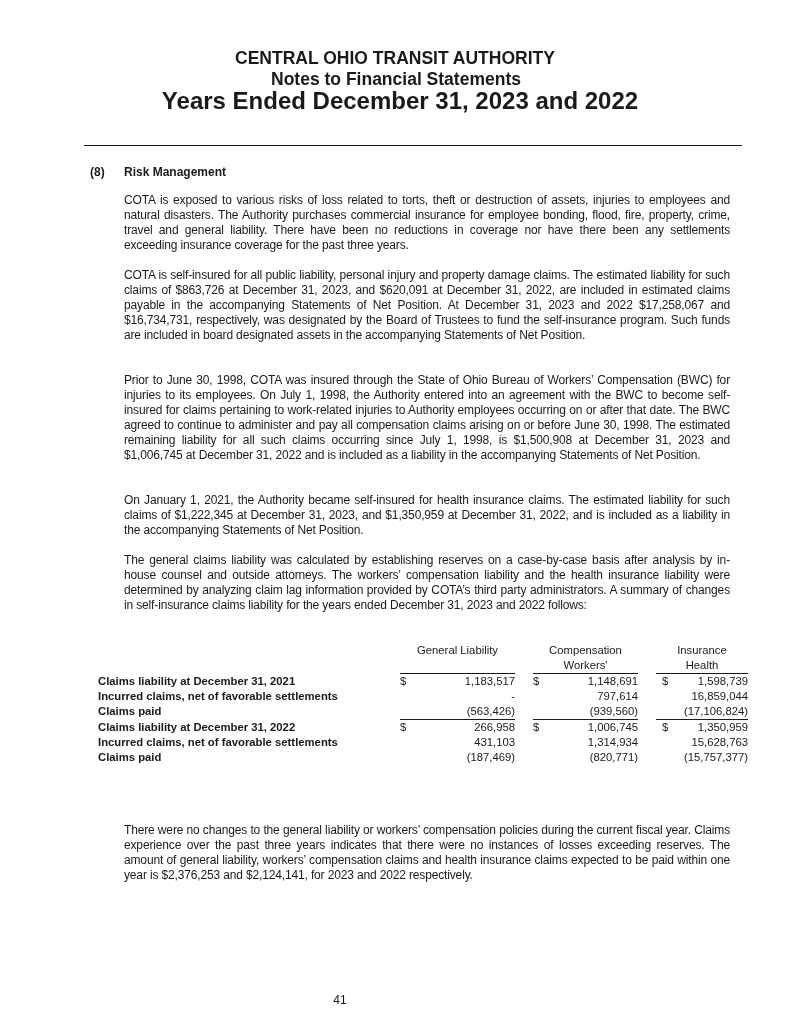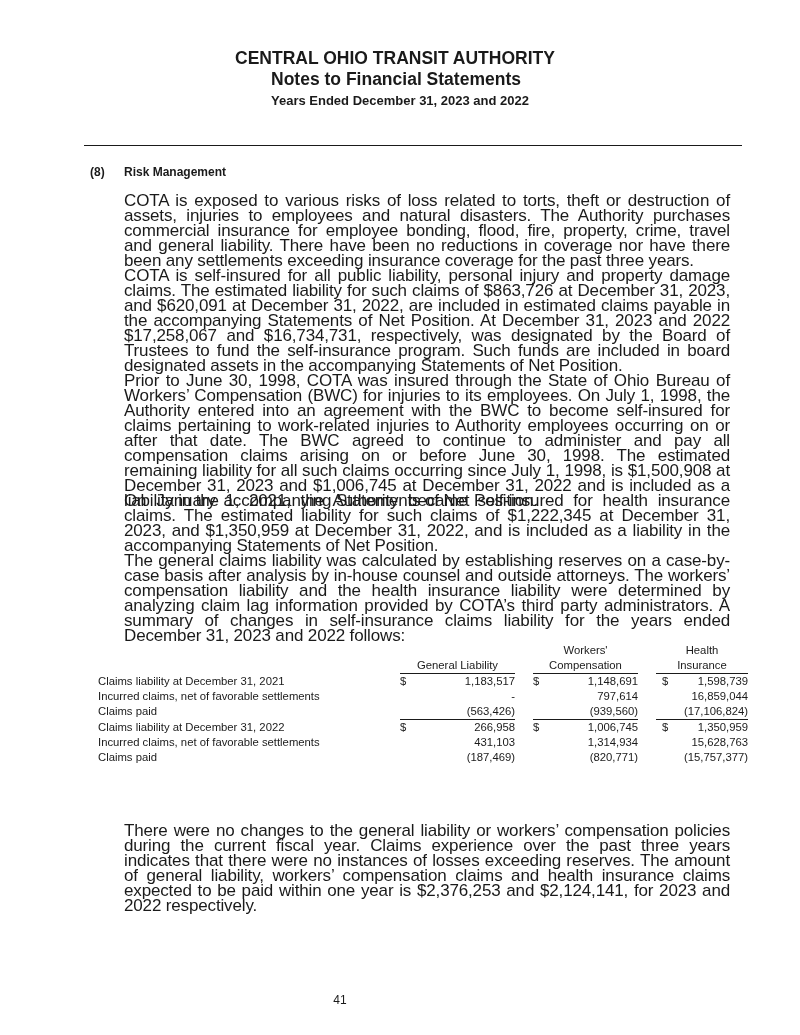--- a/index.html
+++ b/index.html
@@ -1,29 +1,29 @@
 <!DOCTYPE html>
 <html><head>
 <meta charset="utf-8">
 <style>
   html, body { margin: 0; padding: 0; background: #ffffff; }
   body { width: 800px; height: 1035px; position: relative; overflow: hidden; color: #1a1a1a; }
   .header { position: absolute; top: 48px; left: 0; width: 800px; text-align: center; font-family: "Liberation Sans", sans-serif; font-weight: bold; color: #1a1a1a; }
   .header .l1 { font-size: 17.5px; line-height: 21px; position: relative; left: -5px; }
   .header .l2 { font-size: 17.5px; line-height: 21px; position: relative; left: -4px; }
-  .header .l3 { font-size: 13px; line-height: 21px; position: relative; left: 0px; }
+  .header .l3 { font-size: 24px; line-height: 21px; position: relative; left: 0px; }
   .rule { position: absolute; top: 145px; left: 84px; width: 658px; height: 0; border-top: 1.3px solid #1a1a1a; }
   .section { position: absolute; top: 165px; left: 90px; width: 640px; font-family: "Liberation Sans", sans-serif; }
   .sec-title { font-size: 12px; font-weight: bold; line-height: 15px; }
   .sec-title .num { display: inline-block; width: 34px; }
-  .para { position: absolute; left: 124px; width: 606px; font-family: "Liberation Sans", sans-serif; font-size: 17px; line-height: 15px; text-align: justify; letter-spacing: -0.15px; }
+  .para { position: absolute; left: 124px; width: 606px; font-family: "Liberation Sans", sans-serif; font-size: 12px; line-height: 15px; text-align: justify; letter-spacing: -0.15px; }
   .para p { margin: 0; }
   table.claims { position: absolute; top: 643px; left: 98px; border-collapse: collapse; font-family: "Liberation Sans", sans-serif; font-size: 11.3px; }
   table.claims td { padding: 0; height: 15px; line-height: 15px; white-space: nowrap; }
-  .lbl { width: 290px; }
+  .lbl { width: 290px; font-weight: bold; }
   .sp { width: 12px; }
   .gap { width: 18px; }
   .dol { text-align: left; }
   .val { text-align: right; }
   .hdr { text-align: center; }
   .bt { border-top: 1.3px solid #1a1a1a; }
   .bb2 { border-bottom: 3px double #1a1a1a; }
   .pgnum { position: absolute; top: 993px; left: 0; width: 680px; text-align: center; font-family: "Liberation Sans", sans-serif; font-size: 12px; }
 </style>
 </head>
@@ -61,34 +61,34 @@
 
 <div class="para" style="top:553px;">
   <p>The general claims liability was calculated by establishing reserves on a case-by-case basis after analysis by in-house counsel and outside attorneys. The workers’ compensation liability and the health insurance liability were determined by analyzing claim lag information provided by COTA’s third party administrators. A summary of changes in self-insurance claims liability for the years ended December 31, 2023 and 2022 follows:</p>
 </div>
 
 <table class="claims">
   <tbody>
       <tr>
     <td class="lbl"></td>
         <td class="sp"></td>
+    <td class="hdr" colspan="2">General Liability</td>
+    <td class="gap"></td>
+    <td class="hdr" colspan="2">Compensation</td>
+    <td class="gap"></td>
+    <td class="hdr" colspan="2">Insurance</td>
+  </tr>
+  <tr>
+    <td class="lbl"></td>
+        <td class="sp"></td>
     <td class="hdr" colspan="2"></td>
     <td class="gap"></td>
     <td class="hdr" colspan="2">Workers'</td>
     <td class="gap"></td>
     <td class="hdr" colspan="2">Health</td>
-  </tr>
-  <tr>
-    <td class="lbl"></td>
-        <td class="sp"></td>
-    <td class="hdr" colspan="2">General Liability</td>
-    <td class="gap"></td>
-    <td class="hdr" colspan="2">Compensation</td>
-    <td class="gap"></td>
-    <td class="hdr" colspan="2">Insurance</td>
   </tr>
 
   <tr>
     <td class="lbl">Claims liability at December 31, 2021</td>
         <td class="sp"></td>
     <td class="dol bt" style="width:20px;">$</td>
     <td class="val bt" style="width:95px;">1,183,517</td>
     <td class="gap"></td>
     <td class="dol bt" style="width:20px;">$</td>
     <td class="val bt" style="width:85px;">1,148,691</td>

